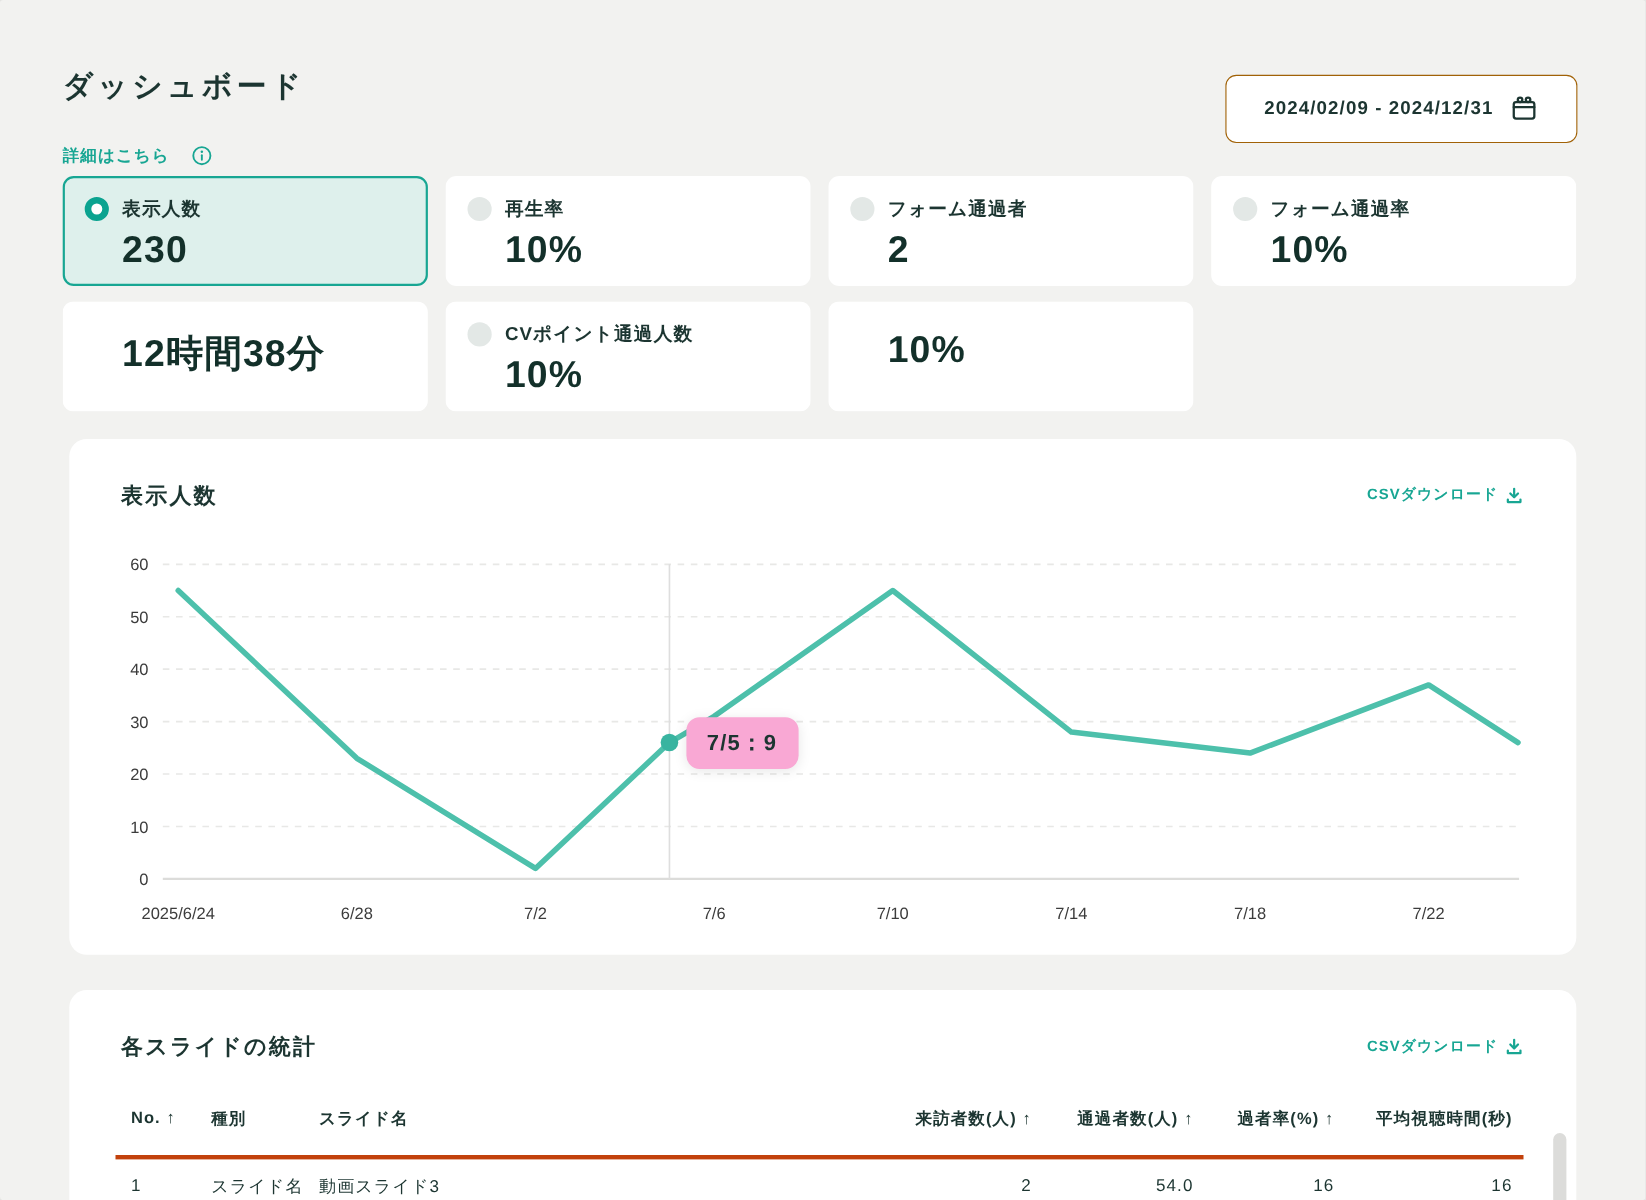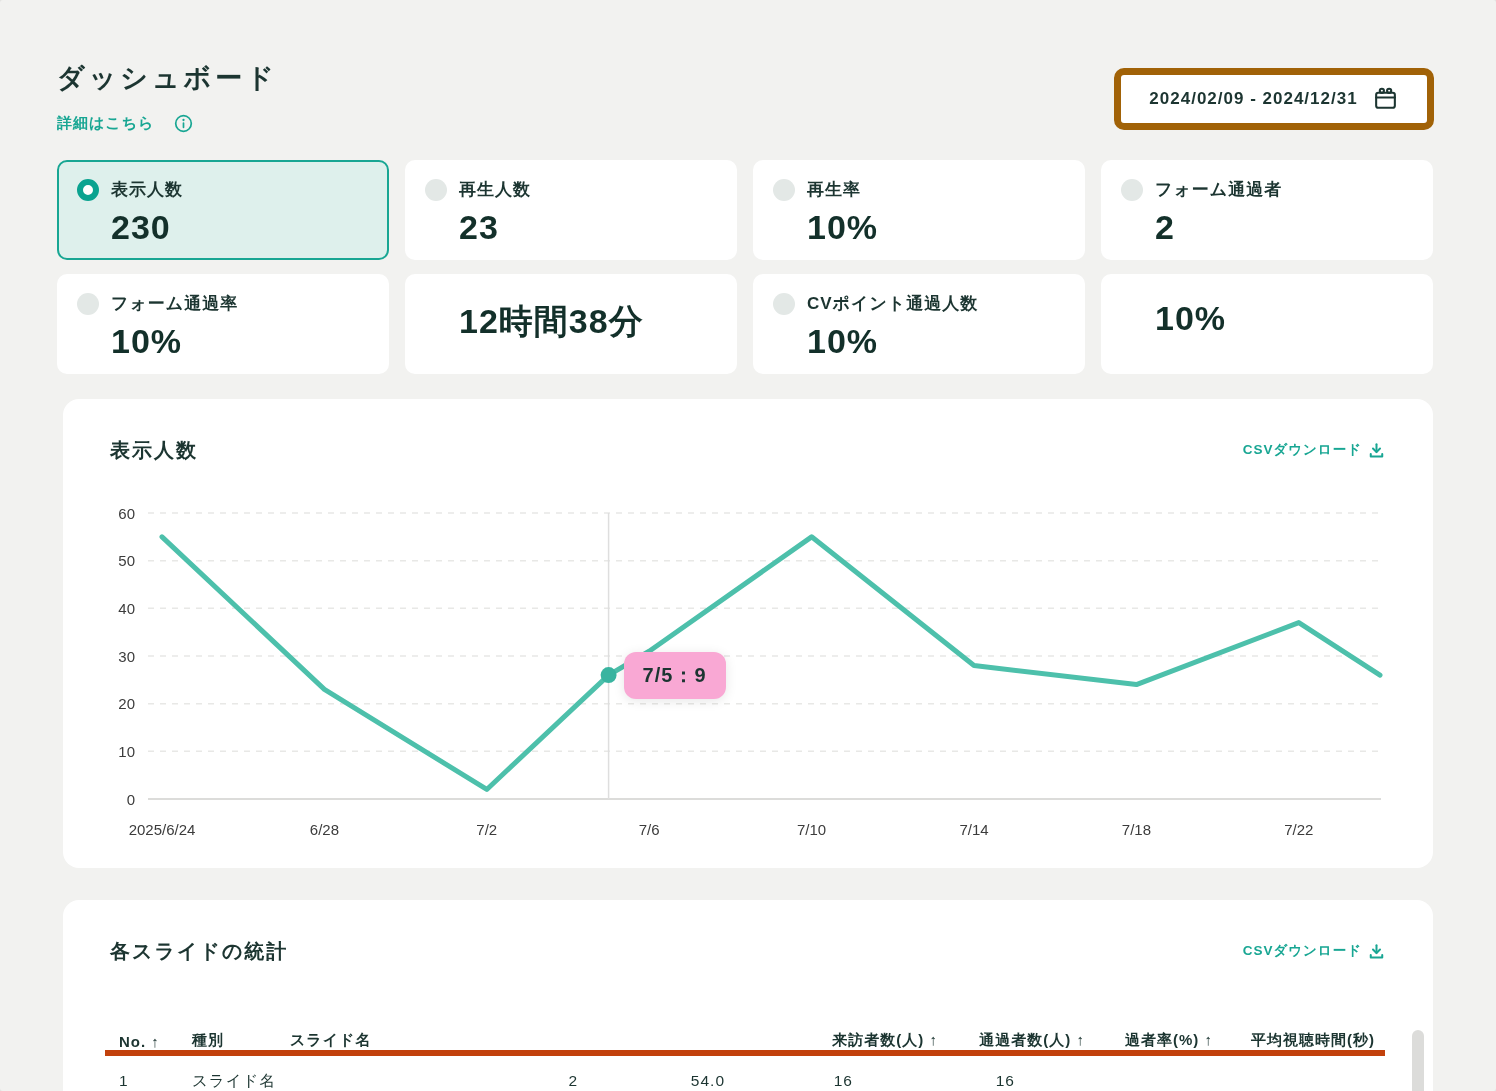--- a/index.html
+++ b/index.html
@@ -2,24 +2,24 @@
 <html><head>
 <meta charset="utf-8">
 <style>
   html,body{margin:0;padding:0;width:1496px;height:1091px;background:#e3e3e1;
     font-family:"Liberation Sans","DejaVu Sans",sans-serif;}
   .page{position:relative;width:1496px;height:1091px;background:#f2f2f0;
     border-radius:3px;overflow:hidden;}
   
   .page-title{position:absolute;left:57px;top:60px;font-size:27px;font-weight:700;
     color:#1c3531;letter-spacing:4px;margin:0;}
-  .details-link{position:absolute;left:57px;top:114px;display:flex;align-items:flex-start;
+  .details-link{position:absolute;left:57px;top:132px;display:flex;align-items:flex-start;
     gap:20px;font-size:15px;font-weight:700;color:#18a693;letter-spacing:1px;cursor:pointer;text-decoration:none;}
   .datepicker{position:absolute;left:1114px;top:68px;width:320px;height:62px;
-    background:#fff;border:7px solid #a16207;border-radius:10px;display:flex;
+    background:#fff;border:1px solid #a16207;border-radius:10px;display:flex;
     align-items:center;justify-content:center;gap:14px;font-size:17px;font-weight:600;
     color:#1c3531;letter-spacing:1px;cursor:pointer;font-family:inherit;}
   
   .cards{position:absolute;left:57px;top:160px;width:1376px;display:grid;
     grid-template-columns:repeat(4,332px);grid-auto-rows:100px;gap:14px 16px;}
   .stat-card{box-sizing:border-box;background:#fff;border:2px solid transparent;
     border-radius:10px;padding:16px 18px;cursor:pointer;}
   .stat-card.selected{background:#def0ec;border-color:#18a693;}
   .sc-top{display:flex;align-items:center;gap:12px;}
   .radio{width:22px;height:22px;border-radius:50%;background:#e3e8e6;flex:0 0 auto;box-sizing:border-box;}
@@ -34,21 +34,21 @@
     color:#1c3531;letter-spacing:2px;margin:0;}
   .csv-link{position:absolute;right:48px;top:42px;display:flex;align-items:center;gap:6px;
     font-size:13.5px;font-weight:700;color:#18a693;letter-spacing:1px;cursor:pointer;text-decoration:none;}
   
   .chart-svg{position:absolute;left:0;top:0;width:1370px;height:469px;}
   .chart-tooltip{position:absolute;background:#f9a8d4;border-radius:12px;padding:10px 19px;
     font-size:20px;font-weight:600;color:#1c3531;box-shadow:0 2px 12px rgba(0,0,0,.10);
     white-space:nowrap;letter-spacing:1px;}
   
   .tbl{position:absolute;left:42px;top:108px;width:1280px;}
-  .tbl-head{display:flex;align-items:flex-end;height:42px;border-bottom:6px solid #c2410c;}
+  .tbl-head{display:flex;align-items:flex-start;height:42px;border-bottom:4px solid #c2410c;}
   .tbl-row{display:flex;align-items:center;height:50px;}
   .tbl-head .cell{font-size:15px;font-weight:600;color:#1c3531;letter-spacing:1px;}
   .tbl-row .cell{font-size:15.5px;font-weight:500;color:#1c3531;letter-spacing:1px;}
   .cell{box-sizing:border-box;flex:0 0 auto;}
   .c0{width:87px;padding-left:14px;}
   .c1{width:98px;}
   .c2{width:360px;}
   .c3{width:288px;text-align:right;}
   .c4{width:147px;text-align:right;}
   .c5{width:128px;text-align:right;}
@@ -84,27 +84,20 @@
     </svg>
   </button>
 
   <section class="cards" id="cards">
       <div class="stat-card selected">
         <div class="sc-top">
           <span class="radio sel"></span>
           <span class="sc-label">表示人数</span>
         </div>
         <div class="sc-value">230</div>
-      </div>
-      <div class="stat-card">
-        <div class="sc-top">
-          <span class="radio"></span>
-          <span class="sc-label">再生人数</span>
-        </div>
-        <div class="sc-value">23</div>
       </div>
       <div class="stat-card">
         <div class="sc-top">
           <span class="radio"></span>
           <span class="sc-label">再生率</span>
         </div>
         <div class="sc-value">10%</div>
       </div>
       <div class="stat-card">
         <div class="sc-top">
@@ -195,20 +188,21 @@
           <div class="cell c1">種別</div>
           <div class="cell c2">スライド名</div>
           <div class="cell c3">来訪者数(人) ↑</div>
           <div class="cell c4">通過者数(人) ↑</div>
           <div class="cell c5">過者率(%) ↑</div>
           <div class="cell c6">平均視聴時間(秒)</div>
         </div>
         <div class="tbl-row">
           <div class="cell c0">1</div>
           <div class="cell c1">スライド名</div>
+          <div class="cell c2">動画スライド3</div>
           <div class="cell c3">2</div>
           <div class="cell c4">54.0</div>
           <div class="cell c5">16</div>
           <div class="cell c6">16</div>
         </div>
       </div>
     <div class="vscroll"></div>
   </section>
 
 </div>

